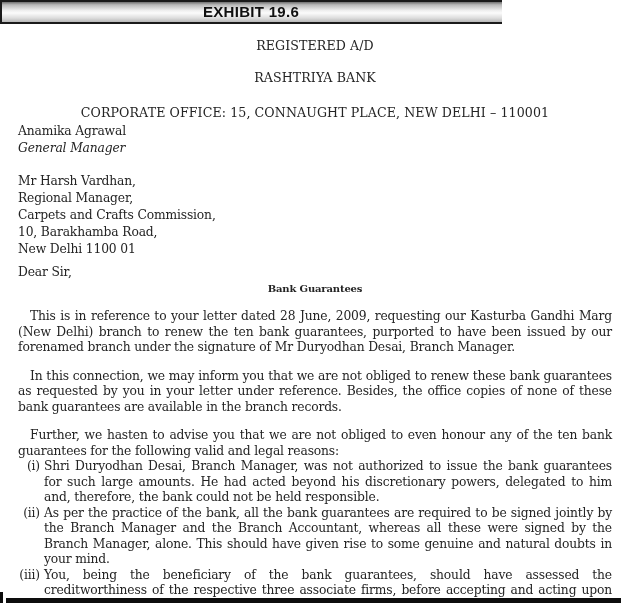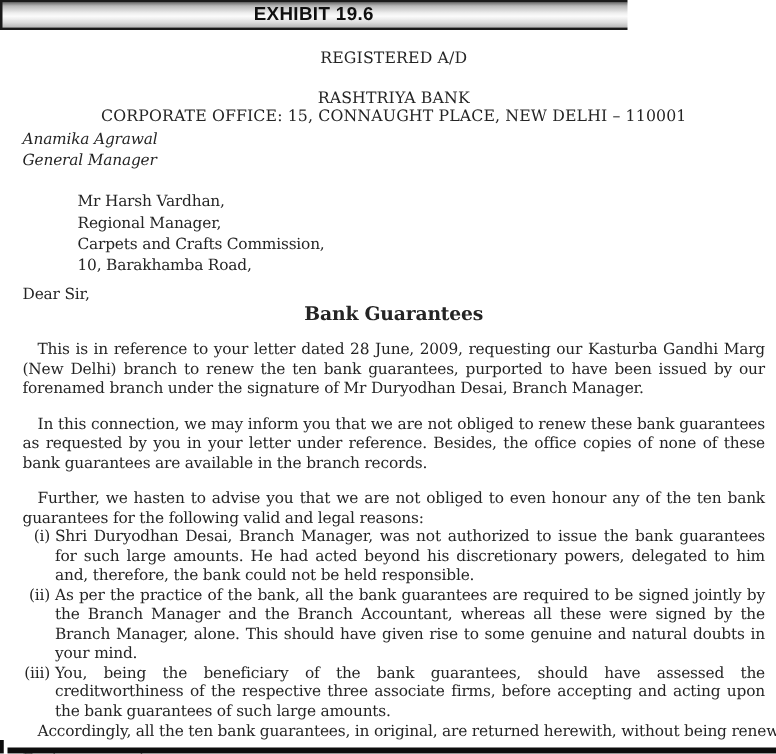--- a/index.html
+++ b/index.html
@@ -26,36 +26,35 @@
     line-height: 20px;
   }
   .exhibit-title {
     font-family: "Liberation Sans", sans-serif;
     font-weight: bold;
     font-size: 15px;
     color: #101010;
     letter-spacing: 0.3px;
   }
   .letter { padding: 0 9px 0 18px; }
-  .center { text-align: center; letter-spacing: 0.1px; }
+  .center { text-align: center; letter-spacing: 0.1px; margin-top: 20px; }
   .registered { margin-top: 14px; font-size: 12.6px; }
   .bank-name { margin-top: 17px; font-size: 12.6px; }
   .office-line { font-size: 12.6px; }
   .sender-row {
     margin-top: 3px;
     display: flex;
     justify-content: space-between;
-    font-style: italic;
     line-height: 17px;
   }
   .sender-title { font-style: italic; line-height: 17px; }
-  .recipient { margin-top: 16px; line-height: 17px; margin-left: 44px; }
+  .recipient { margin-top: 16px; line-height: 17px; }
   .body-text { line-height: 15.5px; }
   .salutation { margin-top: 7px; }
-  .subject { text-align: center; font-weight: bold; font-size: 15px; }
+  .subject { text-align: center; font-weight: bold; font-size: 10px; }
   .para { text-align: justify; text-indent: 12px; margin-top: 13px; }
   .reason { display: flex; }
   .reason-num { width: 26px; text-align: right; padding-right: 4px; flex: none; }
   .reason-text { flex: 1 1 auto; text-align: justify; }
   .closing-para { text-indent: 12px; margin-top: 1px; white-space: nowrap; }
   .enclosure { margin-top: 6px; }
   .valediction { margin-top: 2px; }
   
   .bottom-bar {
     position: absolute;
@@ -95,20 +94,21 @@
     <div class="sender-row">
       <span>Anamika Agrawal</span>
     </div>
     <div class="sender-title">General Manager</div>
 
     <div class="recipient">
       <div>Mr Harsh Vardhan,</div>
       <div>Regional Manager,</div>
       <div>Carpets and Crafts Commission,</div>
       <div>10, Barakhamba Road,</div>
+      <div>New Delhi 1100 01</div>
     </div>
 
     <div class="body-text">
       <div class="salutation">Dear Sir,</div>
       <div class="subject">Bank Guarantees</div>
 
       <div class="para">This is in reference to your letter dated 28 June, 2009, requesting our Kasturba Gandhi Marg (New Delhi) branch to renew the ten bank guarantees, purported to have been issued by our forenamed branch under the signature of Mr Duryodhan Desai, Branch Manager.</div>
       <div class="para">In this connection, we may inform you that we are not obliged to renew these bank guarantees as requested by you in your letter under reference. Besides, the office copies of none of these bank guarantees are available in the branch records.</div>
       <div class="para">Further, we hasten to advise you that we are not obliged to even honour any of the ten bank guarantees for the following valid and legal reasons:</div>
 

